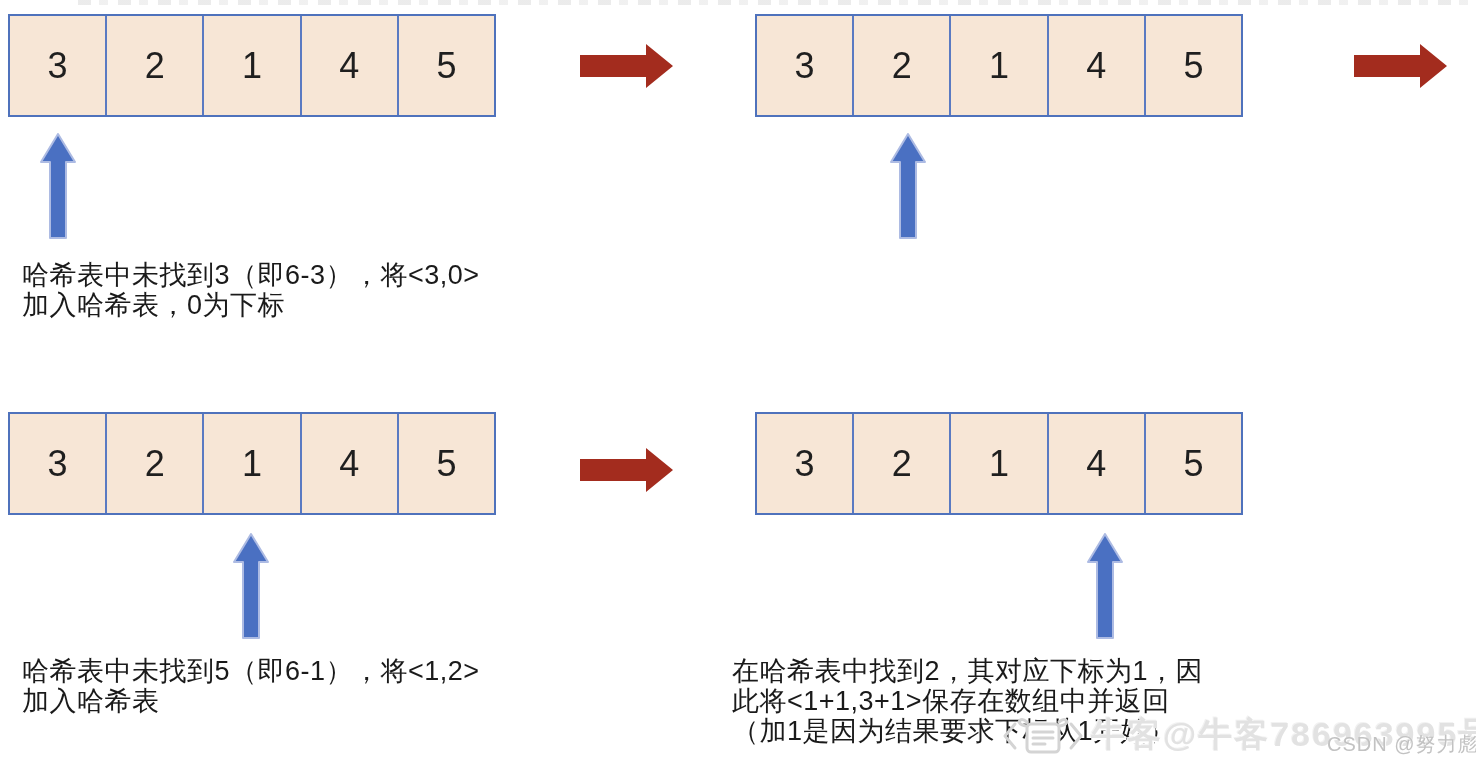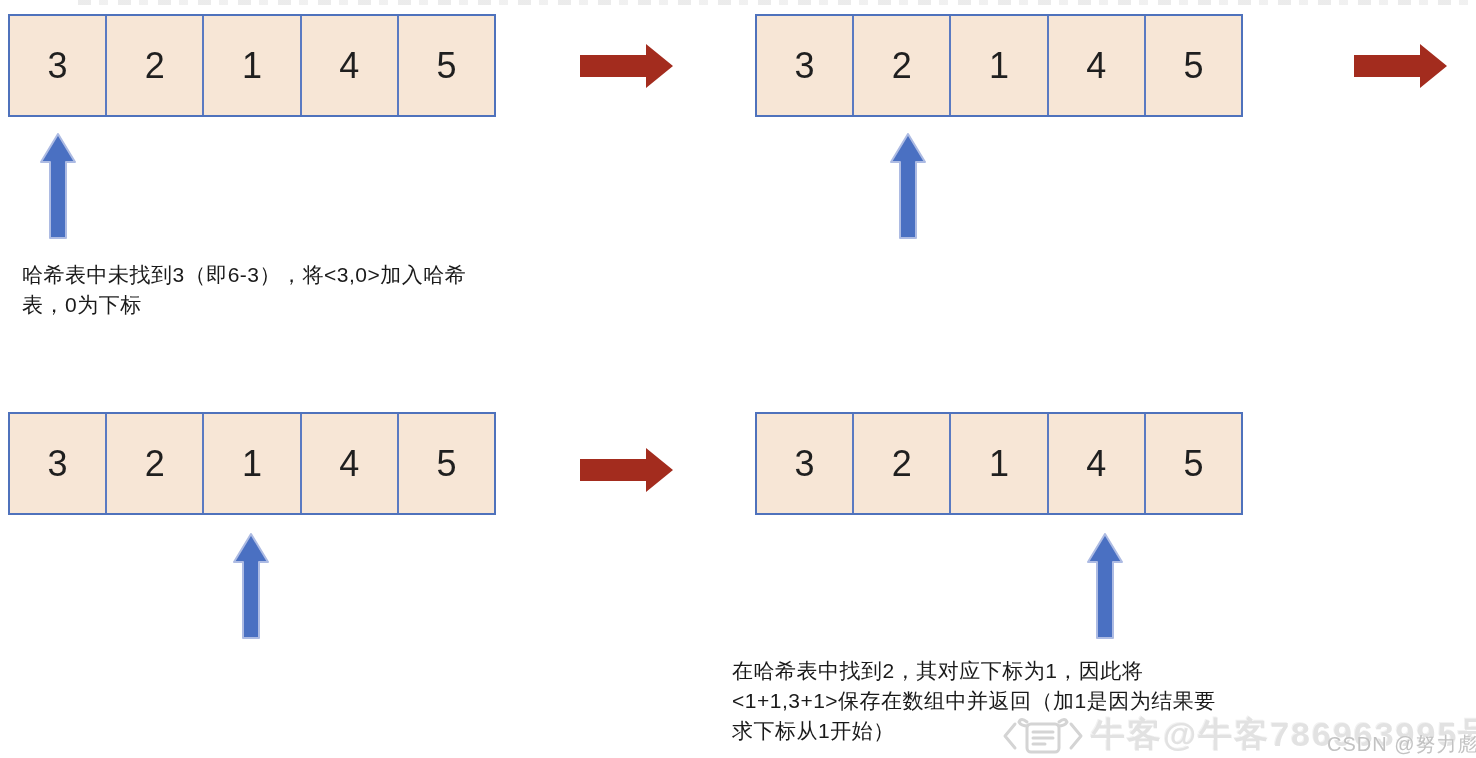--- a/index.html
+++ b/index.html
@@ -18,21 +18,21 @@
   }
   .cell{
     flex:1;display:flex;align-items:center;justify-content:center;
     font-size:36px;color:#1f1f1f;background:#f7e6d6;
     border-right:2px solid #5a7ac2;box-sizing:border-box;
   }
   .cell:last-child{border-right:none;}
   .arrow-up{position:absolute;width:36px;height:106px;}
   .arrow-right{position:absolute;width:94px;height:44px;}
   .caption{
-    position:absolute;font-size:21px;line-height:30px;color:#1a1a1a;
+    position:absolute;font-size:27px;line-height:30px;color:#1a1a1a;
     letter-spacing:.5px;
   }
   .cap-1,.cap-2,.cap-3{width:474px;}
   .cap-4{width:488px;}
   .wm-row{position:absolute;left:1001px;top:712px;height:46px;display:flex;align-items:flex-start;pointer-events:none;}
   .wm-logo{margin-top:4px;}
   .wm-big{
     white-space:nowrap;font-size:34px;color:#e2e2e2;font-weight:bold;
     text-shadow:2px 2px 0 #ffffff, -1px -1px 0 #f2f2f2;letter-spacing:2px;margin-left:6px;
   }
@@ -82,20 +82,21 @@
   <div class="array" style="left:8px;top:412px;">
     <div class="cell">3</div>
     <div class="cell">2</div>
     <div class="cell">1</div>
     <div class="cell">4</div>
     <div class="cell">5</div>
   </div>
   <svg class="arrow-up" style="left:233px;top:533px;" viewBox="0 0 36 106">
     <polygon points="18,1 35,29 26,29 26,105 10,105 10,29 1,29" fill="#4a70c2" stroke="#adbbe3" stroke-width="2" stroke-linejoin="round"></polygon>
   </svg>
+  <div class="caption cap-3" style="left:22px;top:656px;">哈希表中未找到5（即6-1），将&lt;1,2&gt;加入哈希表</div>
 
   <svg class="arrow-right" style="left:580px;top:448px;" viewBox="0 0 94 44">
     <polygon points="0,11 66,11 66,0 93,22 66,44 66,33 0,33" fill="#a32c1e"></polygon>
   </svg>
 
   <div class="array" style="left:755px;top:412px;">
     <div class="cell">3</div>
     <div class="cell">2</div>
     <div class="cell">1</div>
     <div class="cell">4</div>

